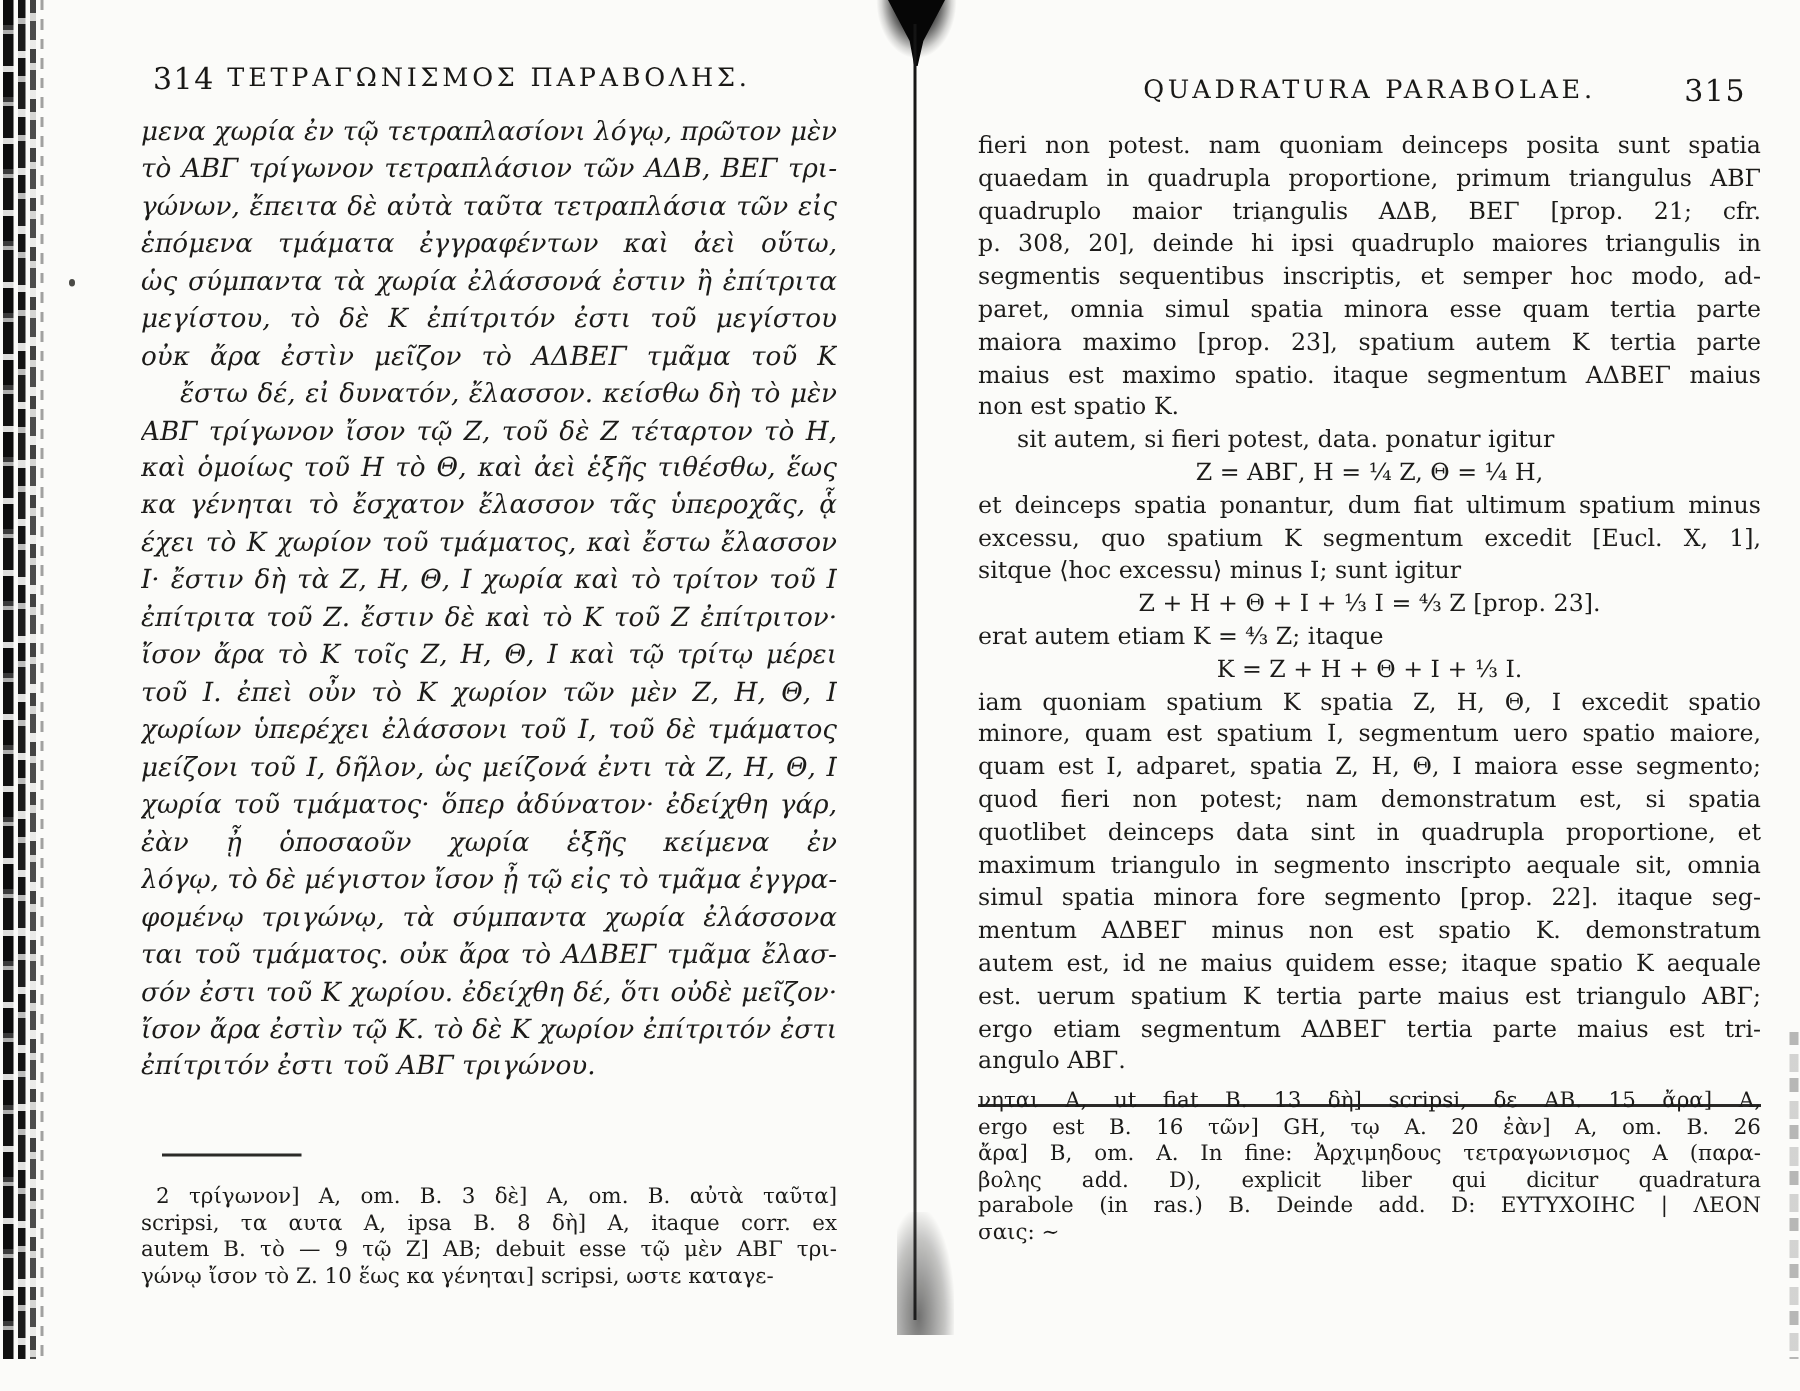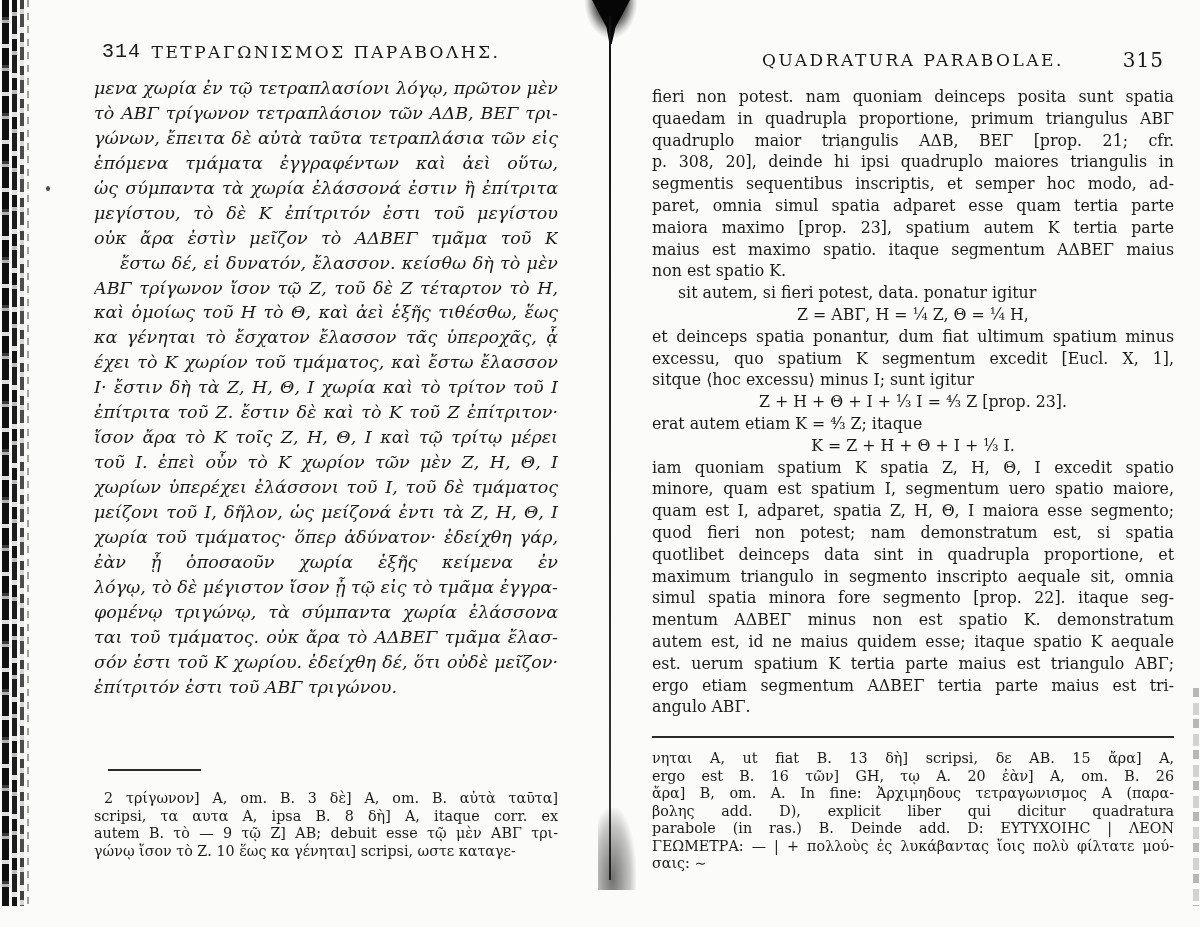--- a/index.html
+++ b/index.html
@@ -31,21 +31,21 @@
 
   
   .page{position:absolute;top:0;height:927px;}
   .left-page{left:94px;width:464px;}
   .right-page{left:652px;width:522px;}
 
   .pg-header{position:absolute;left:0;right:0;font-size:17px;letter-spacing:2.5px;text-align:center;color:#191816;}
   .lp-header{top:42px;}
   .rp-header{top:50px;}
   .pagenum{position:absolute;top:-2px;font-size:20px;letter-spacing:1px;}
-  .pagenum-left{left:8px;font-family:Liberation Mono, monospace;}
+  .pagenum-left{left:8px;}
   .pagenum-right{right:10px;}
 
   .textblock{position:absolute;left:0;right:0;}
   .main-left{top:76px;font-size:17.5px;font-style:italic;}
   .main-left .tline{height:24.95px;line-height:24.95px;}
   .main-right{top:86px;font-size:15.8px;}
   .main-right .tline{height:21.8px;line-height:21.8px;}
 
   .tline{position:relative;overflow:hidden;}
   .ltext{display:block;height:100%;}
@@ -55,21 +55,21 @@
   .tline.ind-sm .ltext{text-indent:10px;}
   .lnum{position:absolute;left:-19px;top:0;width:18px;font-size:12.5px;font-style:normal;letter-spacing:0;color:#221;}
 
   .fnsep{position:absolute;background:#2b2a28;height:2px;}
   .fnsep-left{top:769px;left:14px;width:93px;}
   .fnsep-right{top:736px;left:0;width:100%;height:1.6px;}
 
   .fnblock{position:absolute;left:0;right:0;font-size:14.3px;}
   .fn-left{top:790px;}
   .fn-left .tline{height:17.6px;line-height:17.6px;}
-  .fn-right{top:750px;}
+  .fn-right{top:726px;}
   .fn-right .tline{height:17.5px;line-height:17.5px;}
 </style>
 </head>
 <body>
 
 <div class="edge-strips">
   <div class="strip s1"></div>
   <div class="strip s2"></div>
   <div class="strip s3"></div>
   <div class="strip s4"></div>
@@ -179,20 +179,24 @@
         <span class="ltext">φομένῳ τριγώνῳ, τὰ σύμπαντα χωρία ἐλάσσονα ἐσσεῖ-</span>
       </div>
       <div class="tline j">
         <span class="lnum"></span>
         <span class="ltext">ται τοῦ τμάματος.  οὐκ ἄρα τὸ ΑΔΒΕΓ τμᾶμα ἔλασ-</span>
       </div>
       <div class="tline j">
         <span class="lnum"></span>
         <span class="ltext">σόν ἐστι τοῦ Κ χωρίου.  ἐδείχθη δέ, ὅτι οὐδὲ μεῖζον·</span>
       </div>
+      <div class="tline j">
+
+        <span class="ltext">ἴσον ἄρα ἐστὶν τῷ Κ.  τὸ δὲ Κ χωρίον ἐπίτριτόν ἐστι</span>
+      </div>
       <div class="tline">
         <span class="lnum"></span>
         <span class="ltext">ἐπίτριτόν ἐστι τοῦ ΑΒΓ τριγώνου.</span>
       </div>
     </div>
 
   <div class="fnsep fnsep-left"></div>
 
   <div class="textblock fnblock fn-left">
 
@@ -228,21 +232,21 @@
       <div class="tline j">
         <span class="ltext">quadruplo maior triangulis ΑΔΒ, ΒΕΓ [prop. 21; cfr.</span>
       </div>
       <div class="tline j">
         <span class="ltext">p. 308, 20], deinde hi ipsi quadruplo maiores triangulis in</span>
       </div>
       <div class="tline j">
         <span class="ltext">segmentis sequentibus inscriptis, et semper hoc modo, ad-</span>
       </div>
       <div class="tline j">
-        <span class="ltext">paret, omnia simul spatia adparet esse quam tertia parte</span>
+        <span class="ltext">paret, omnia simul spatia minora esse quam tertia parte</span>
       </div>
       <div class="tline j">
         <span class="ltext">maiora maximo [prop. 23], spatium autem K tertia parte</span>
       </div>
       <div class="tline j">
         <span class="ltext">maius est maximo spatio. itaque segmentum ΑΔΒΕΓ maius</span>
       </div>
       <div class="tline">
         <span class="ltext">non est spatio K.</span>
       </div>
@@ -320,20 +324,17 @@
       </div>
       <div class="tline j">
         <span class="ltext">ἄρα] B, om. A.  In fine: Ἀρχιμηδους τετραγωνισμος A (παρα-</span>
       </div>
       <div class="tline j">
         <span class="ltext">βολης add. D), explicit liber qui dicitur quadratura</span>
       </div>
       <div class="tline j">
         <span class="ltext">parabole (in ras.) B.  Deinde add. D: ΕΥΤΥΧΟΙΗϹ | ΛΕΟΝ</span>
       </div>
-      <div class="tline j">
-        <span class="ltext">ΓΕΩΜΕΤΡΑ: — | + πολλοὺς ἐς λυκάβαντας ἴοις πολὺ φίλτατε μού-</span>
-      </div>
       <div class="tline">
         <span class="ltext">σαις: ∼</span>
       </div>
     </div>
 </div>
 
 </body></html>

